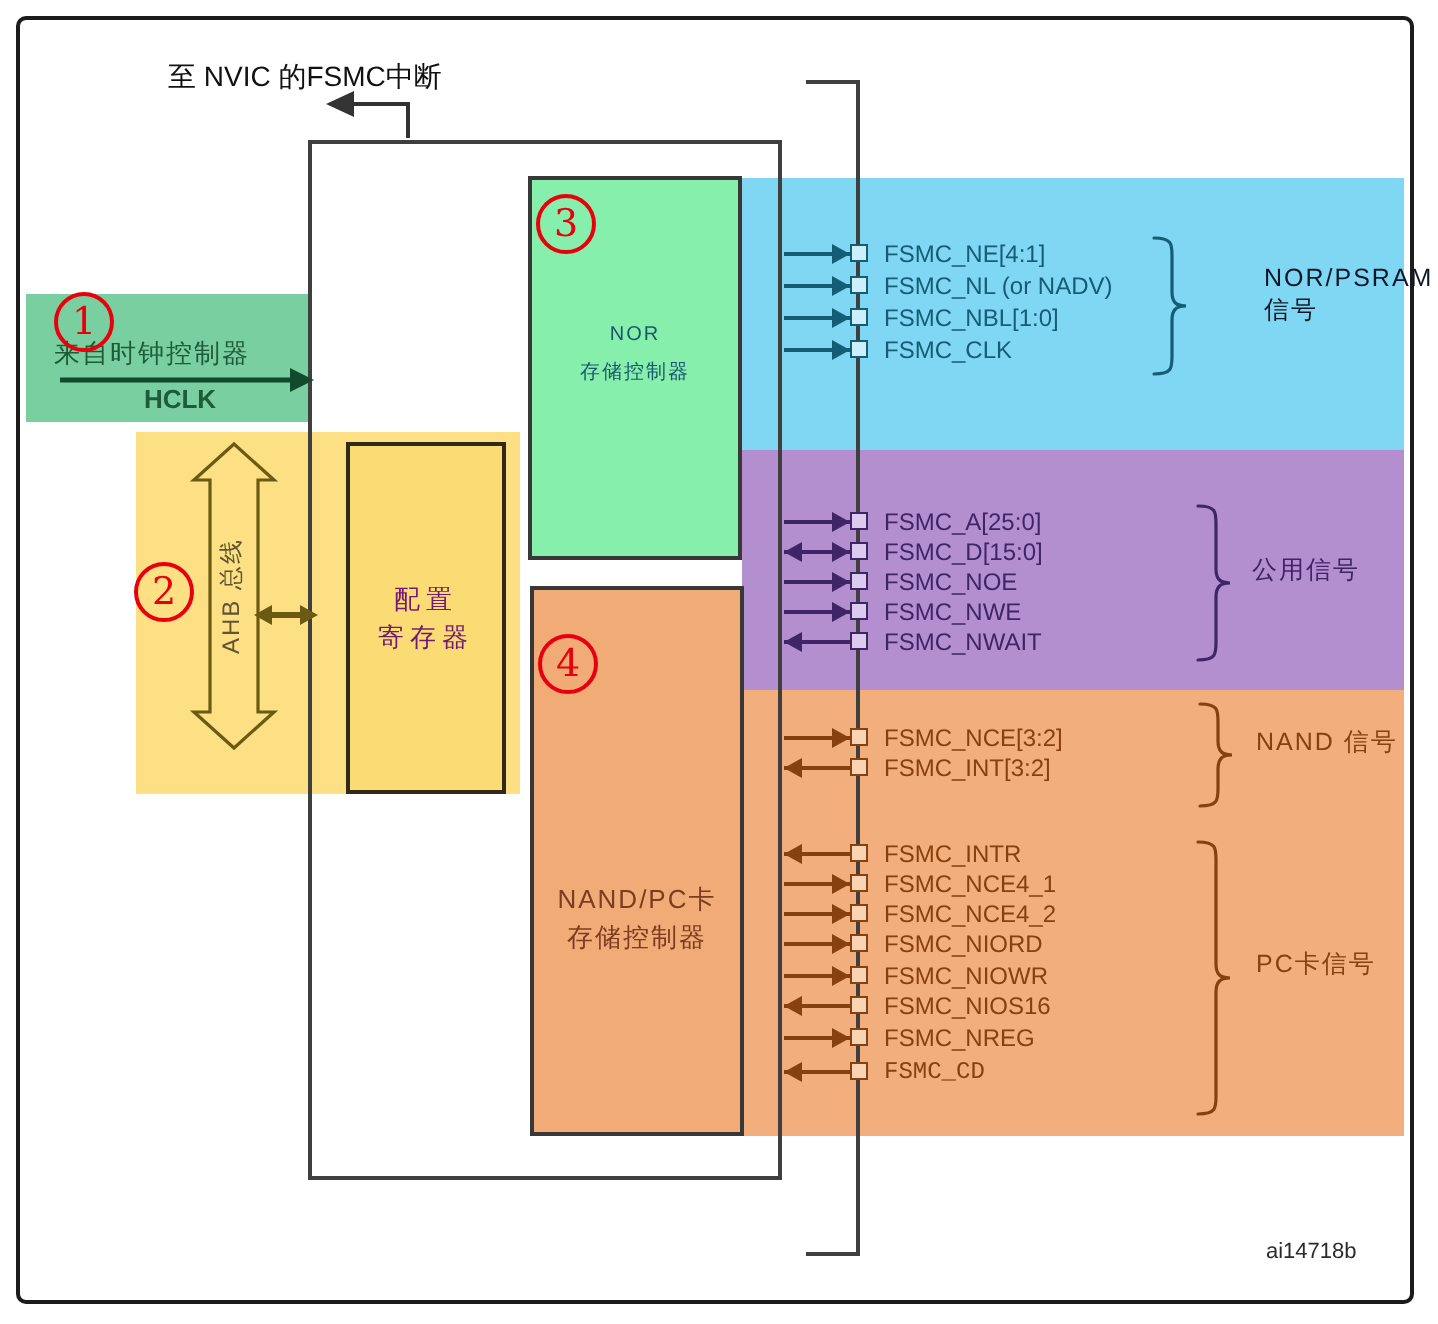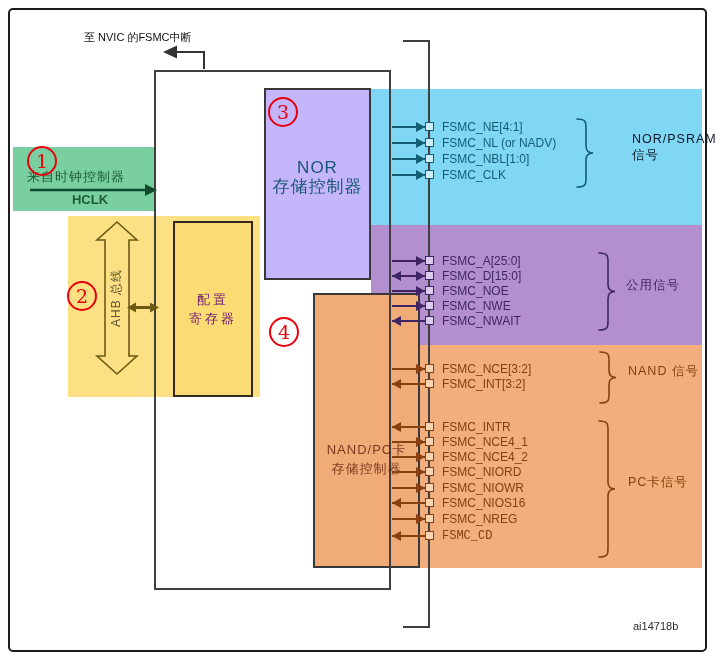--- a/index.html
+++ b/index.html
@@ -18,35 +18,35 @@
   .green-box{position:absolute;left:13px;top:147px;width:142px;height:64px;background:#79CF9F;}
   .yellow-band{position:absolute;left:68px;top:216px;width:192px;height:181px;background:#FCE083;}
 
   
   .big-box{position:absolute;left:154px;top:70px;width:237px;height:520px;
            border:2px solid #3F3F3F;box-sizing:border-box;z-index:4;}
   .config-box{position:absolute;left:173px;top:221px;width:80px;height:176px;background:#FADB74;
               border:2px solid #33291A;box-sizing:border-box;z-index:3;
               display:flex;flex-direction:column;align-items:center;justify-content:center;
               font-size:13px;line-height:19px;letter-spacing:3px;color:#701a75;}
-  .nor-box{position:absolute;left:264px;top:88px;width:107px;height:192px;background:#c4b5fd;
+  .nor-box{position:absolute;left:264px;top:88px;width:107px;height:192px;background:#86efac;
            border:2px solid #383838;box-sizing:border-box;z-index:3;
            display:flex;flex-direction:column;align-items:center;justify-content:center;
-           padding-bottom:14px;font-size:17px;line-height:19px;letter-spacing:1px;color:#19576F;}
+           padding-bottom:14px;font-size:10px;line-height:19px;letter-spacing:1px;color:#19576F;}
   .nand-box{position:absolute;left:265px;top:293px;width:107px;height:275px;background:#F0AB77;
             border:2px solid #383838;box-sizing:border-box;z-index:3;
             display:flex;flex-direction:column;align-items:center;justify-content:center;
-            padding-top:56px;font-size:13px;line-height:19px;letter-spacing:1px;color:#7D3B20;margin-left:48px;}
+            padding-top:56px;font-size:13px;line-height:19px;letter-spacing:1px;color:#7D3B20;}
 
   
   .circ{position:absolute;width:26px;height:26px;border:2px solid #E8000D;border-radius:50%;
         color:#E8000D;font-family:"DejaVu Serif","Liberation Serif",serif;font-size:19px;
         display:flex;align-items:center;justify-content:center;z-index:7;background:transparent;}
 
-  .nvic-label{position:absolute;left:84px;top:30px;font-size:11px;color:#111;z-index:6;white-space:nowrap;}
+  .nvic-label{position:absolute;left:84px;top:30px;font-size:14px;color:#111;z-index:6;white-space:nowrap;}
   .green-l1{position:absolute;left:16px;top:168px;width:120px;text-align:center;font-size:13px;
             letter-spacing:1px;color:#1D5C38;z-index:6;white-space:nowrap;}
   .green-l2{position:absolute;left:40px;top:192px;width:100px;text-align:center;font-size:13px;
             font-weight:bold;color:#1D5C38;z-index:6;}
   .ahb-label{position:absolute;left:116px;top:298px;transform:translate(-50%,-50%) rotate(-90deg);
              white-space:nowrap;font-size:12px;letter-spacing:1px;color:#5E5433;z-index:6;}
   .watermark{position:absolute;left:633px;top:620px;font-size:11px;color:#2b2b2b;z-index:6;}
 
   svg.art{position:absolute;left:0;top:0;z-index:5;pointer-events:none;}
 

